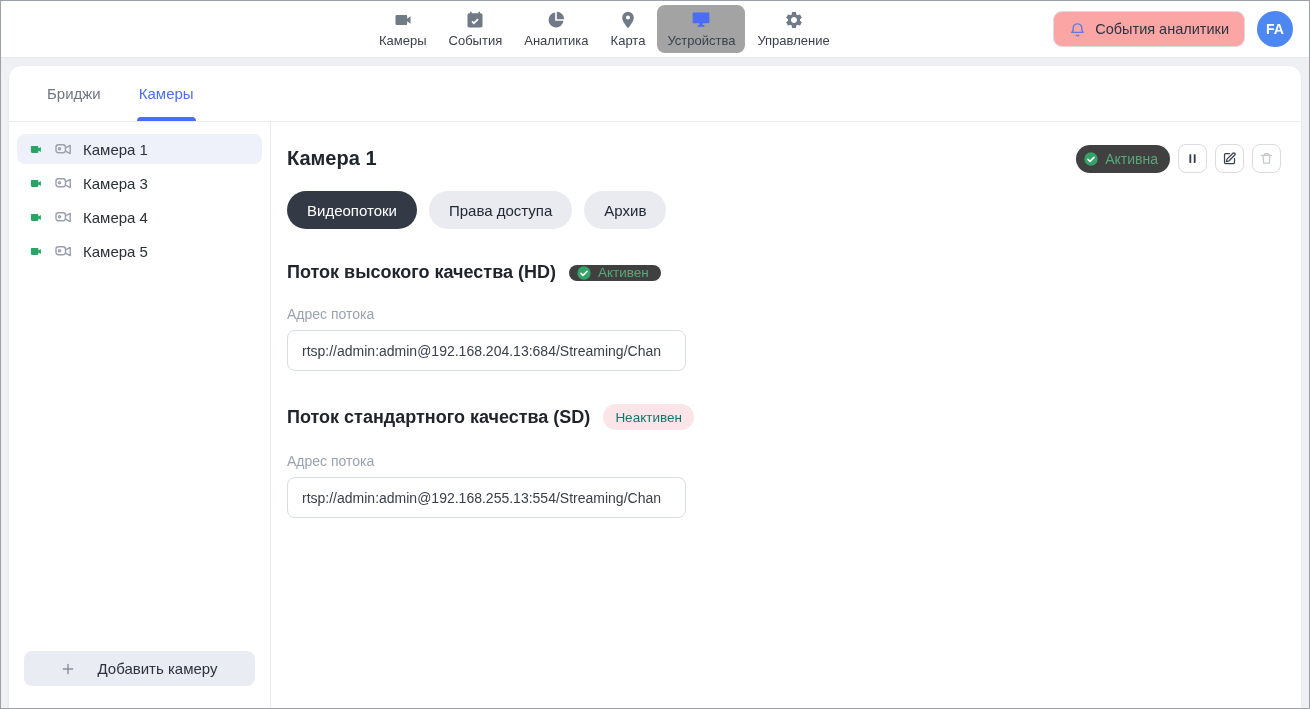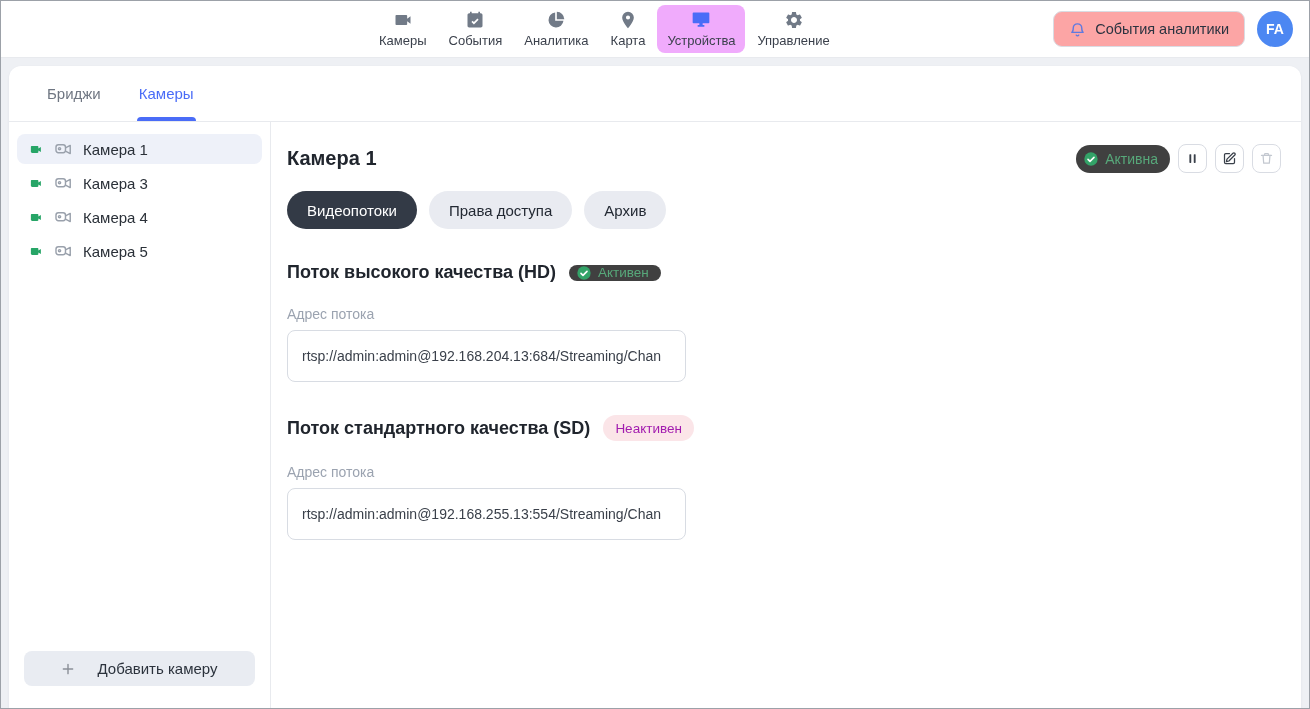--- a/index.html
+++ b/index.html
@@ -22,21 +22,21 @@
   }
   .nav { display: flex; gap: 2px; margin-left: 352px; }
   .nav-item {
     display: flex; flex-direction: column; align-items: center; justify-content: center;
     gap: 3px; padding: 5px 10px; border-radius: 8px;
     background: transparent; border: none; cursor: pointer;
     font-family: inherit; font-size: 13px; color: #3b414c;
   }
   .nav-item .nav-icon { width: 20px; height: 20px; color: #717a87; display: flex; }
   .nav-item .nav-icon svg { width: 20px; height: 20px; }
-  .nav-item.active { background: #f0abfc; }
+  .nav-item.active { background: #a3a3a3; }
   .nav-item.active .nav-icon { color: #4a6cf7; }
 
   .topbar-right { margin-left: auto; display: flex; align-items: center; gap: 12px; }
   .analytics-btn {
     height: 36px; display: flex; align-items: center; gap: 9px;
     padding: 0 15px; background: #fca5a5; border: 1px solid #d9dce3;
     border-radius: 9px; cursor: pointer;
     font-family: inherit; font-size: 14.5px; color: #2b3340;
   }
   .analytics-btn svg { width: 17px; height: 17px; color: #5f7ae0; }
@@ -99,21 +99,21 @@
   .title-row { display: flex; align-items: center; }
   .page-title { font-size: 20px; font-weight: 600; color: #21262e; }
   .title-actions { margin-left: auto; display: flex; align-items: center; gap: 8px; }
 
   .badge {
     display: inline-flex; align-items: center; gap: 6px;
     border-radius: 15px; font-size: 14px; white-space: nowrap;
   }
   .badge.green { background: #404040; color: #57a87a; height: 28px; padding: 0 12px 0 7px; }
   .badge.green svg { width: 16px; height: 16px; }
-  .badge.red { background: #fbe5e8; color: #a21caf; height: 26px; padding: 0 12px; font-size: 13.5px; }
+  .badge.red { background: #fbe5e8; color: #0f766e; height: 26px; padding: 0 12px; font-size: 13.5px; }
   .badge.sm { height: 16px; font-size: 13.5px; justify-content: flex-end; }
 
   .icon-btn {
     width: 29px; height: 29px; background: #fff; border: 1px solid #d9dce3;
     border-radius: 8px; cursor: pointer; display: flex;
     align-items: center; justify-content: center; color: #3a404a;
   }
   .icon-btn svg { width: 15px; height: 15px; }
   .icon-btn.disabled { color: #c3c8d0; cursor: default; }
 
@@ -124,21 +124,21 @@
     font-family: inherit; font-size: 15px; color: #232933;
     display: flex; align-items: center;
   }
   .chip.active { background: #333a46; color: #fff; }
 
   .stream-section { margin-top: 33px; }
   .section-head { display: flex; align-items: center; gap: 13px; }
   .section-title { font-size: 18px; font-weight: 700; color: #20252d; }
   .field-label { margin-top: 23px; font-size: 14px; color: #9ba3b0; }
   .stream-input {
-    margin-top: 8px; width: 399px; height: 52px;
+    margin-top: 8px; width: 399px; height: 41px;
     border: 1px solid #d8dce3; border-radius: 8px;
     padding: 0 14px; font-family: inherit; font-size: 14px; color: #3a404a;
     outline: none; background: #fff; display: block;
     text-overflow: ellipsis;
   }
 </style>
 </head>
 <body>
 
 <header class="topbar">

